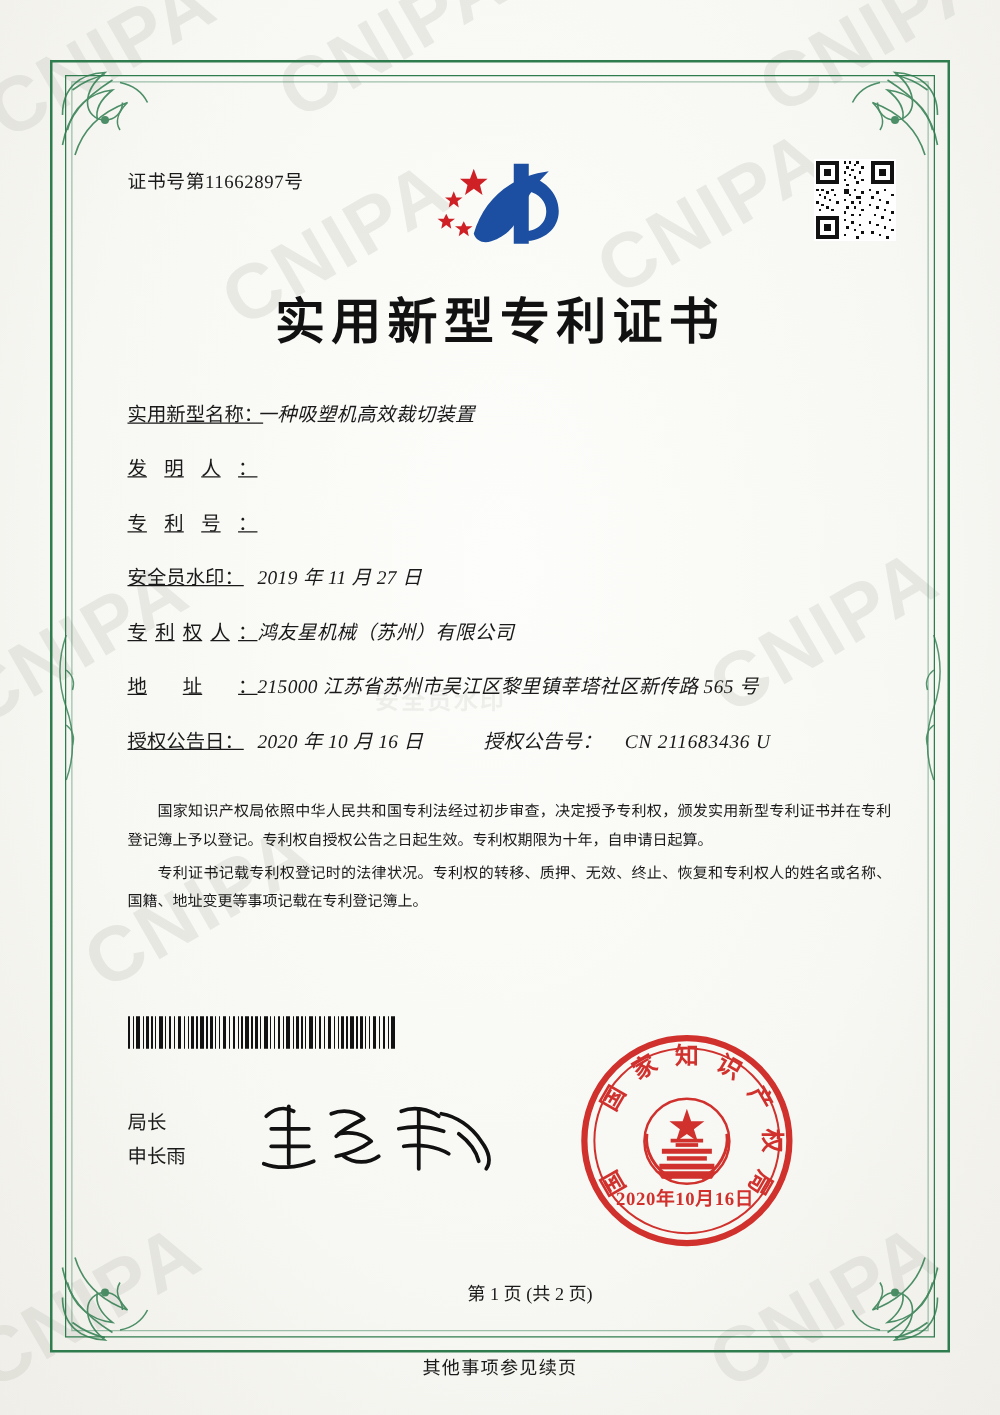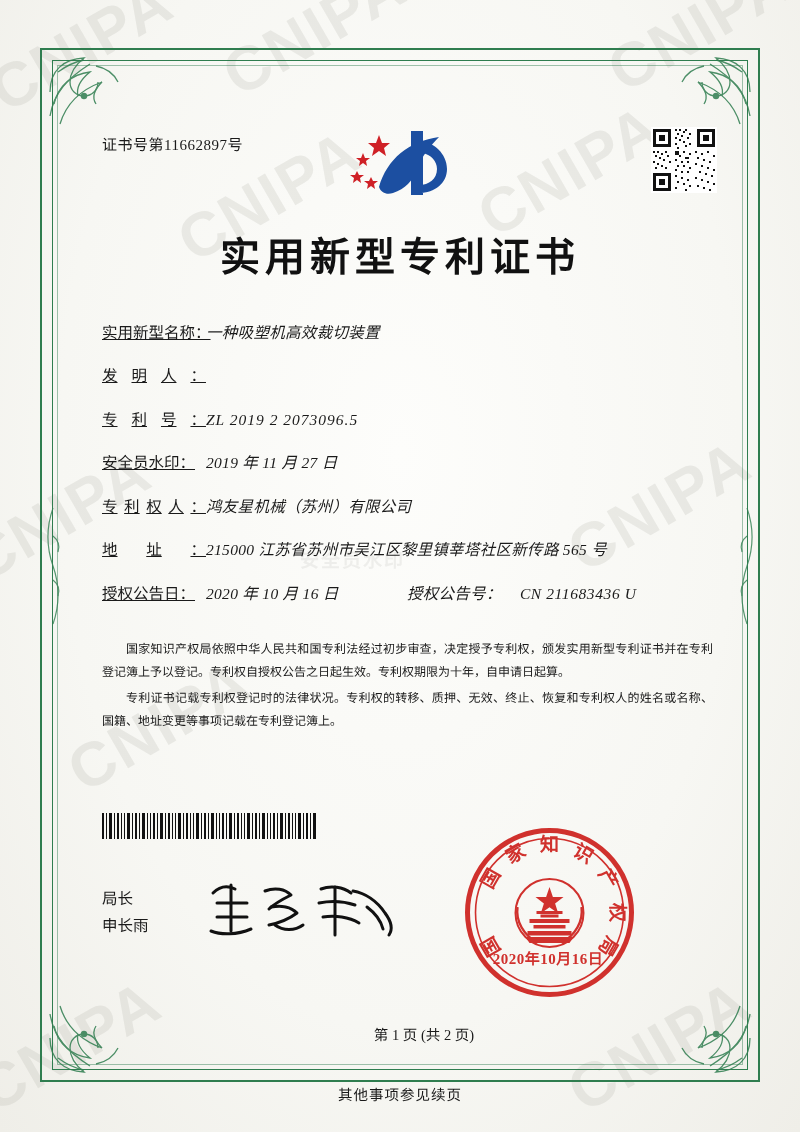--- a/index.html
+++ b/index.html
@@ -156,21 +156,21 @@
   }
   .field-value {
     flex: 1 1 auto;
     letter-spacing: .3px;
     font-style: italic;
   }
   .field-value.mono-ish {
     letter-spacing: 1px;
   }
   .inline-label {
-    margin-left: 64px;
+    margin-left: 44px;
     white-space: nowrap;
   }
   .inline-value {
     margin-left: 14px;
     letter-spacing: .6px;
   }
 
   .paragraphs {
     position: absolute;
     top: 543px;
@@ -460,21 +460,20 @@
         </div>
       </div>
 
       <div class="field-row">
         <div class="field-label spread">
           <span>专</span>
           <span>利</span>
           <span>号</span>
           <span>：</span>
         </div>
-        <div class="field-value mono-ish">ZL 2019 2 2073096.5</div>
       </div>
 
       <div class="field-row">
         <div class="field-label">安全员水印：</div>
         <div class="field-value">2019 年 11 月 27 日</div>
       </div>
 
       <div class="field-row">
         <div class="field-label spread">
           <span>专</span>

